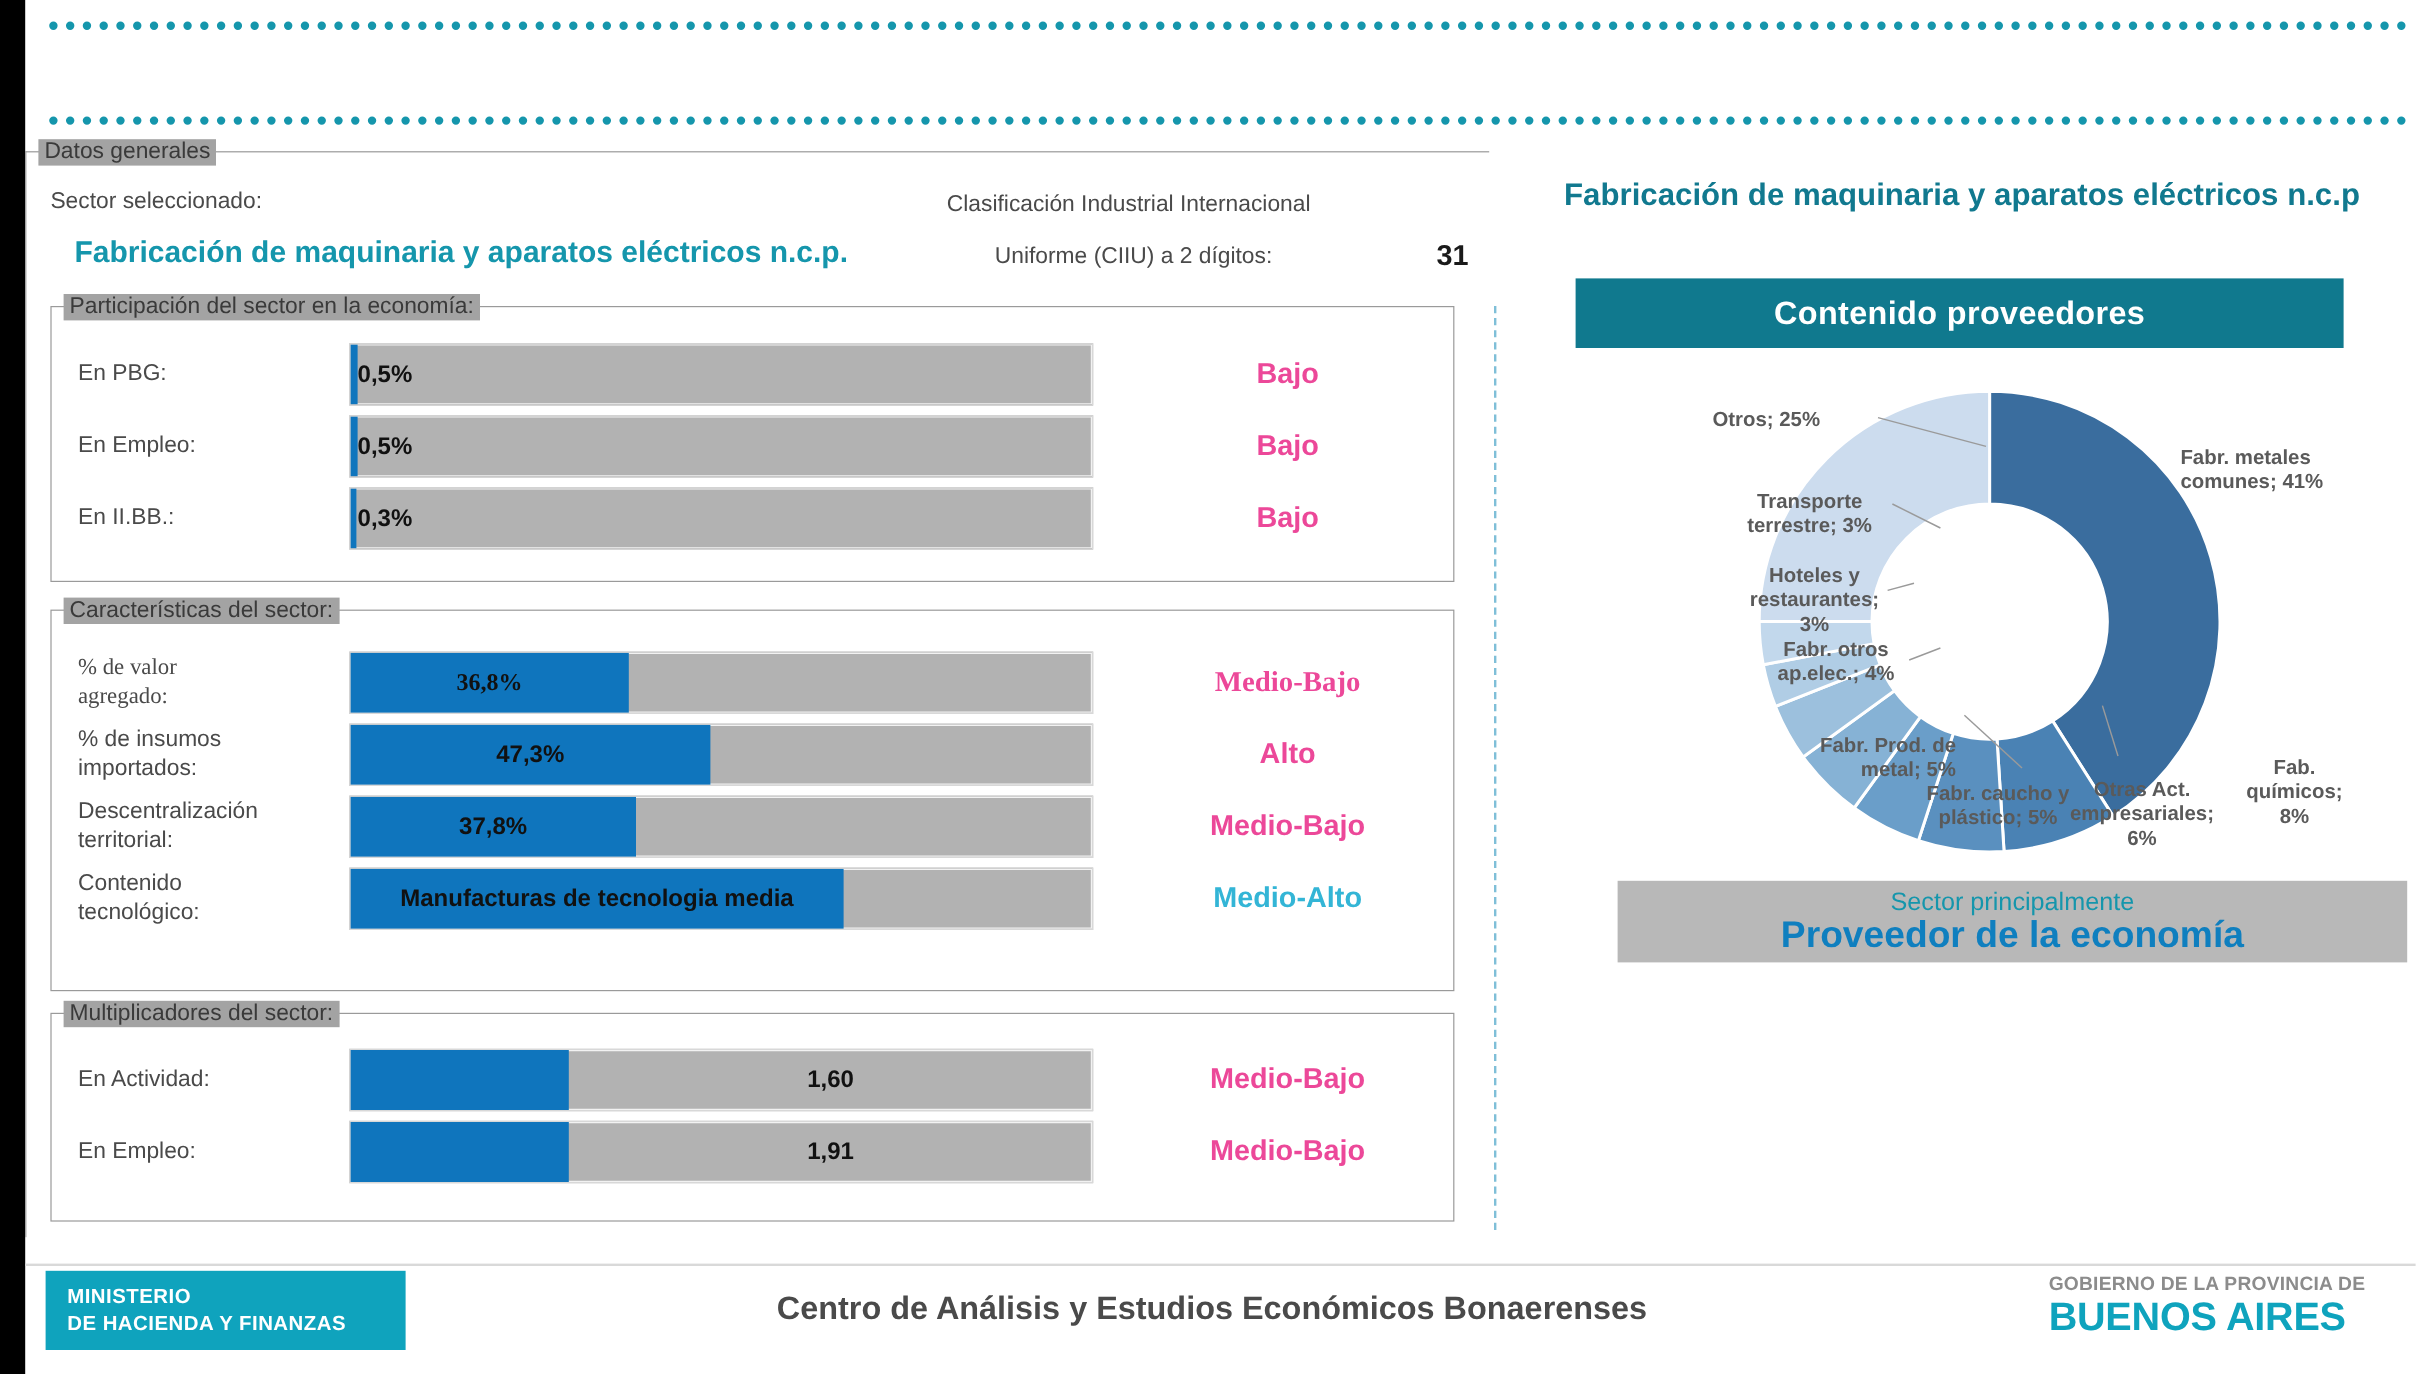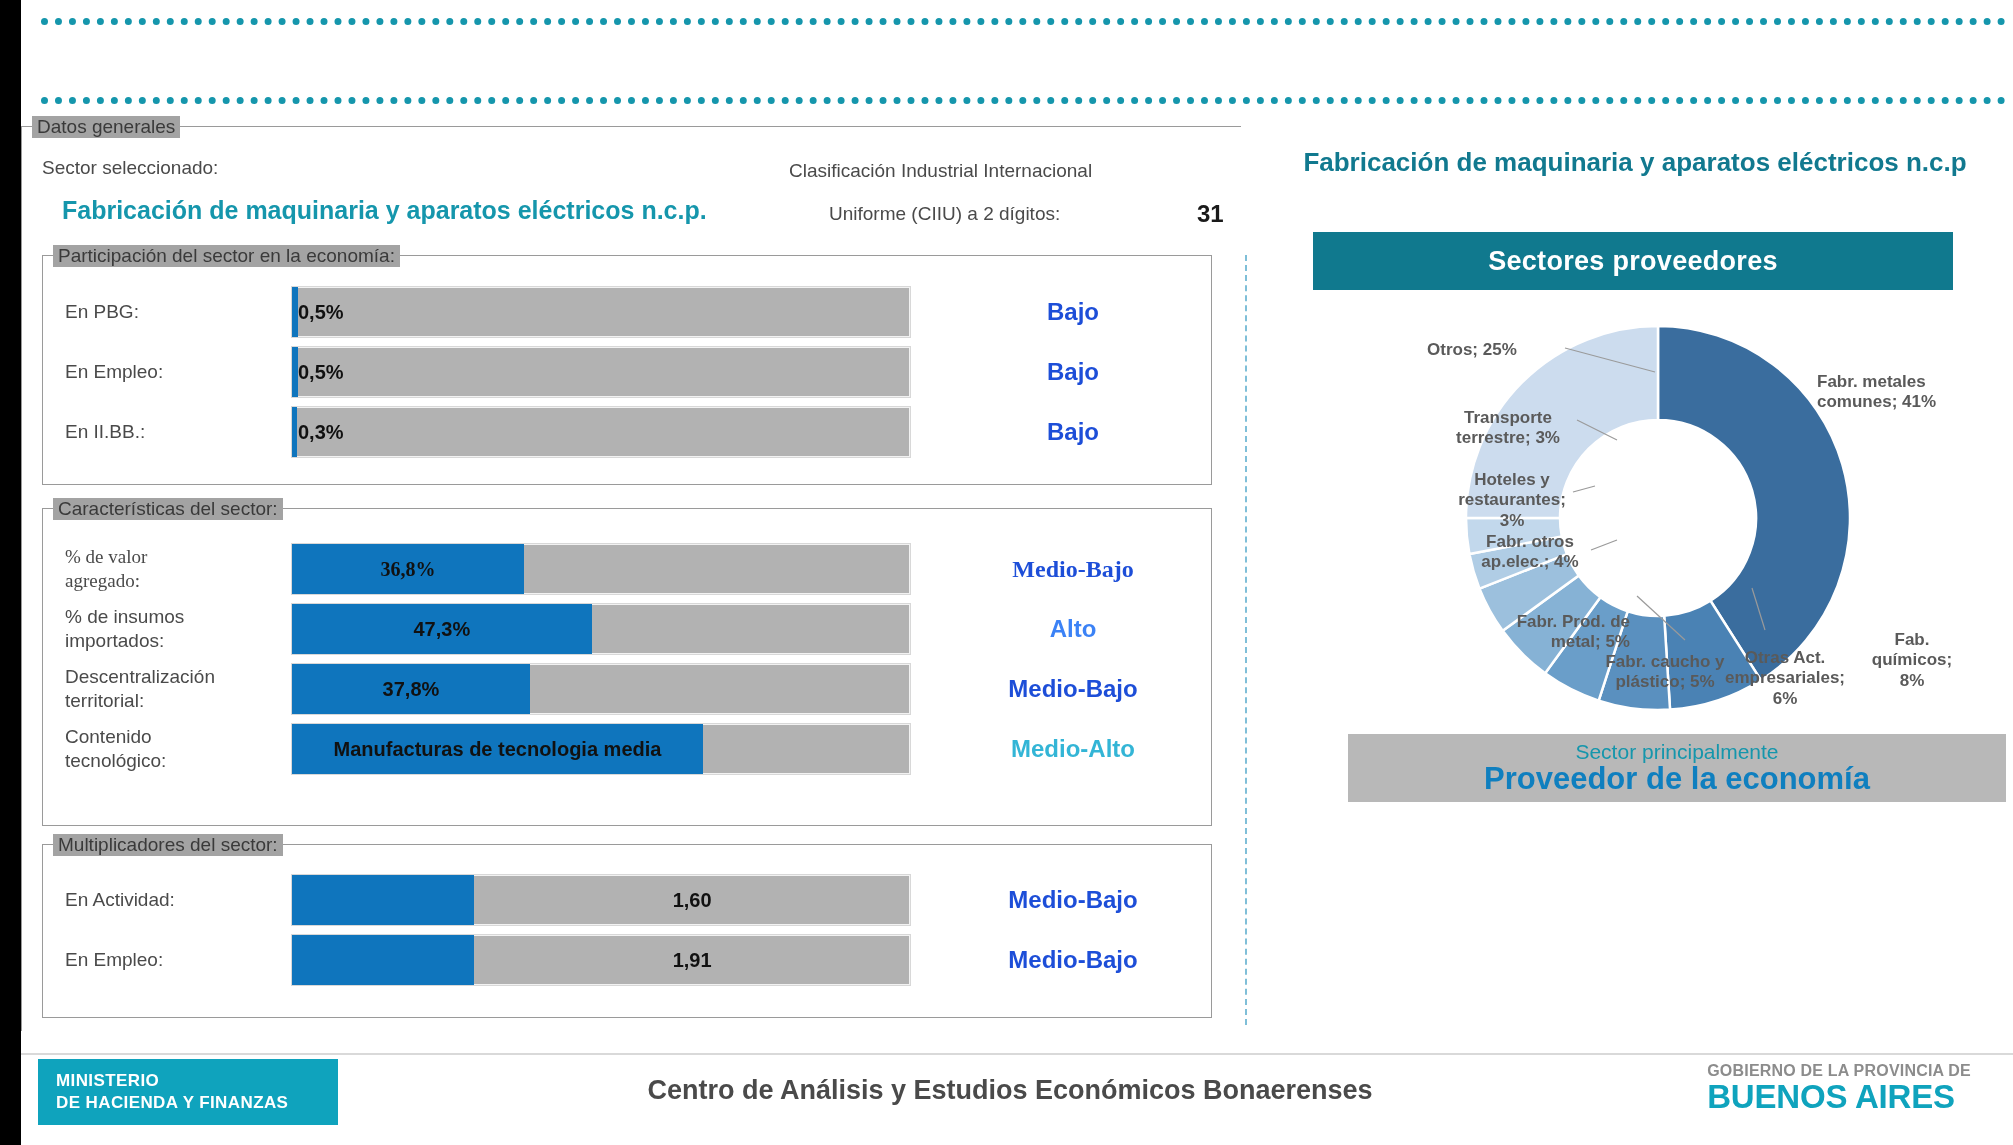--- a/index.html
+++ b/index.html
@@ -157,22 +157,22 @@
     top: 0;
     width: 260px;
     height: 60px;
     display: flex;
     align-items: center;
     justify-content: center;
     font-size: 24px;
     font-weight: bold;
     white-space: nowrap;
   }
-  .rating.grey { color: #1d4ed8; }
-  .rating.teal { color: #3b82f6; }
+  .rating.grey { color: #ec4899; }
+  .rating.teal { color: #ec4899; }
   .rating.cyan { color: #33b5d6; }
 
   
   .v-divider {
     position: absolute;
     left: 1245px;
     top: 255px;
     width: 0;
     height: 770px;
     border-left: 2px dashed #7fbfd8;
@@ -443,21 +443,21 @@
         </div>
         <div class="rating grey">Medio-Bajo</div>
       </div>
     </div>
 </div>
 
 <div class="v-divider"></div>
 
 <div class="right-panel">
   <div class="chart-title">Fabricación de maquinaria y aparatos eléctricos n.c.p</div>
-  <div class="chart-banner">Sectores proveedores</div>
+  <div class="chart-banner">Contenido proveedores</div>
 
   <div class="donut-wrap">
     <svg class="donut-svg" width="740" height="440" viewBox="0 0 740 440">
       <g id="donut-slices">
           <path d="M 393 26 A 192 192 0 0 1 495.8787446359674 380.1109616963869 L 445.5110259079417 300.7441366991975 A 98 98 0 0 0 393 120 Z" fill="#3a6d9e" stroke="#ffffff" stroke-width="2.5"></path>
           <path d="M 495.8787446359674 380.1109616963869 A 192 192 0 0 1 405.0557797496282 409.6211318582281 L 399.15347091387275 315.80661938597063 A 98 98 0 0 0 445.5110259079417 300.7441366991975 Z" fill="#4a82b4" stroke="#ffffff" stroke-width="2.5"></path>
           <path d="M 405.0557797496282 409.6211318582281 A 192 192 0 0 1 333.66873708001003 400.60285112866944 L 362.7163345512551 311.203538596925 A 98 98 0 0 0 399.15347091387275 315.80661938597063 Z" fill="#5a90bf" stroke="#ffffff" stroke-width="2.5"></path>
           <path d="M 333.66873708001003 400.60285112866944 A 192 192 0 0 1 280.1452315598452 373.3312629199899 L 335.39704527533763 297.28366544874484 A 98 98 0 0 0 362.7163345512551 311.203538596925 Z" fill="#6a9ec9" stroke="#ffffff" stroke-width="2.5"></path>
           <path d="M 280.1452315598452 373.3312629199899 A 192 192 0 0 1 237.66873708001012 330.8547684401549 L 313.71633455125516 275.60295472466237 A 98 98 0 0 0 335.39704527533763 297.28366544874484 Z" fill="#86b2d5" stroke="#ffffff" stroke-width="2.5"></path>
           <path d="M 237.66873708001012 330.8547684401549 A 192 192 0 0 1 214.48291470945577 288.67991411545825 L 301.8819043829514 254.0762061630985 A 98 98 0 0 0 313.71633455125516 275.60295472466237 Z" fill="#9cc0dd" stroke="#ffffff" stroke-width="2.5"></path>

